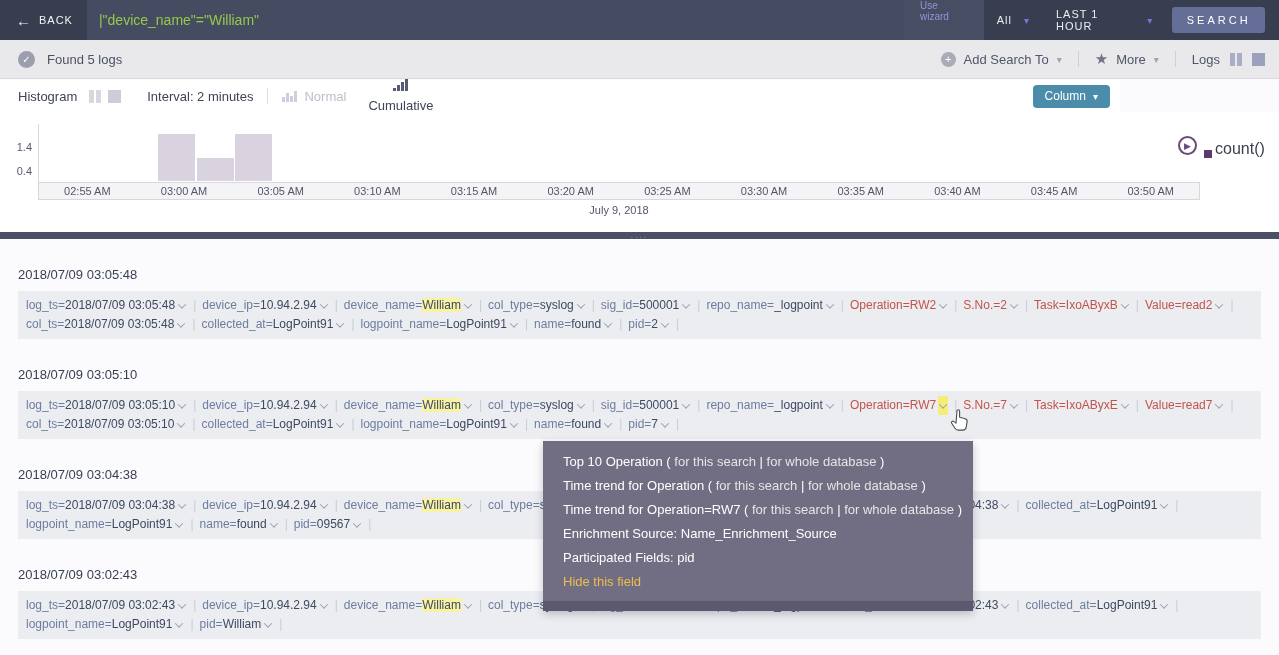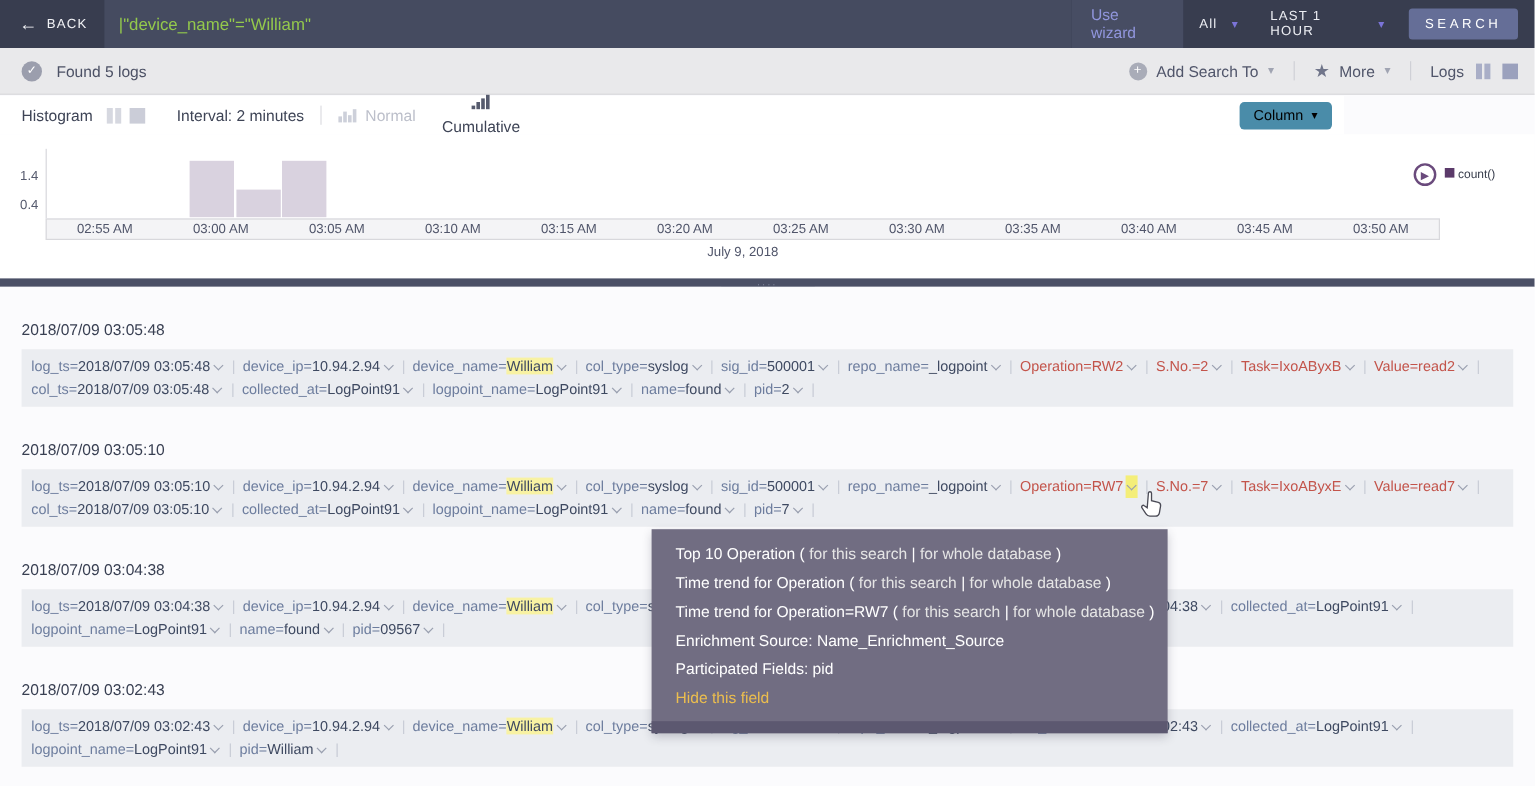--- a/index.html
+++ b/index.html
@@ -10,21 +10,21 @@
   }
   
   .topbar { position:absolute; left:0; top:0; width:1279px; height:40px;
     background:#383d4f; display:flex; align-items:center; }
   .back-btn { display:flex; align-items:center; gap:7px; color:#f2f3f6;
     font-size:11px; letter-spacing:1px; padding:0 14px 0 16px; cursor:pointer; height:40px; }
   .back-arrow { font-size:15px; line-height:1; }
   .query-box { height:40px; width:846px; background:#454b60; color:#94c94c;
     font-size:14px; display:flex; align-items:center; padding:0 12px; white-space:nowrap; }
   .wizard-box { height:40px; padding:0 16px; background:#474d63; color:#9196dd;
-    font-size:13px; display:flex; align-items:center; cursor:pointer; }
+    font-size:10px; display:flex; cursor:pointer; }
   .tb-dd { display:flex; align-items:center; gap:12px; color:#eceef3; font-size:11px;
     letter-spacing:1px; padding:0 13px; cursor:pointer; height:40px; }
   .tb-dd .chev { color:#7b74d8; font-size:10px; }
   .search-btn { width:96px; height:26px; background:#656e97; border-radius:3px;
     color:#fff; font-size:11px; letter-spacing:3px; display:flex; align-items:center;
     justify-content:center; margin:0 14px 0 6px; cursor:pointer; }
   
   .statusbar { position:absolute; left:0; top:40px; width:1279px; height:39px;
     background:#e9e9eb; border-bottom:1px solid #d9d9dd; display:flex; align-items:center; }
   .found { display:flex; align-items:center; gap:12px; padding-left:18px;
@@ -51,39 +51,39 @@
   .hb-icons .sq-icon { background:#cbcdd8; }
   .interval { margin-left:26px; }
   .hb-sep { width:1px; height:16px; background:#dcdde2; margin:0 14px; }
   .mode { display:flex; align-items:center; gap:7px; cursor:pointer; }
   .mini-chart { display:inline-flex; align-items:flex-end; gap:1px; }
   .mini-chart i { display:block; width:3px; }
   .mode.normal { color:#bcbfca; }
   .mode.normal .mini-chart i { background:#cdd0da; }
   .mode.cumulative { margin-left:22px; color:#3e4456;flex-direction:column; }
   .mode.cumulative .mini-chart i { background:#565b6e; }
-  .column-btn { margin-left:auto; margin-right:10px; background:#4a8ca9; color:#000000;
+  .column-btn { margin-left:auto; margin-right:10px; background:#4a8ca9; color:#ffffff;
     border-radius:4px; height:23px; padding:0 12px; font-size:12px; display:flex;
     align-items:center; gap:7px; cursor:pointer; }
   .column-btn .chev { font-size:10px; }
   
   .chart { position:absolute; left:0; top:112px; width:1279px; height:120px; background:#fff; }
   .y-label { position:absolute; width:26px; text-align:right; font-size:11px; color:#565b6e; }
   .y-axis-line { position:absolute; left:38px; top:12px; height:58px; border-left:1px solid #d8d8dc; }
   .bar { position:absolute; background:#d9d2df; }
   .x-strip { position:absolute; left:38px; top:70px; width:1162px; height:18px;
     background:#f4f4f6; border:1px solid #d8d8dc; display:flex; }
   .x-tick { flex:1; text-align:center; font-size:11px; color:#50556a; line-height:16px; }
   .x-date { position:absolute; left:38px; top:92px; width:1162px; text-align:center;
     font-size:11px; color:#50556a; }
   .play-btn { position:absolute; left:1178px; top:24px; width:19px; height:19px;
     border:2px solid #6a4a7c; border-radius:50%; color:#6a4a7c; font-size:9px;
     display:flex; align-items:center; justify-content:center; cursor:pointer; }
-  .legend { position:absolute; left:1204px; top:28px; display:flex; align-items:flex-start;
-    gap:3px; font-size:10px; color:#3a3f4e; }
+  .legend { position:absolute; left:1204px; top:28px; display:flex; align-items:flex-end;
+    gap:3px; font-size:16px; color:#3a3f4e; }
   .legend-sq { width:8px; height:8px; background:#5b3a6a; display:inline-block; }
   
   .divider { position:absolute; left:0; top:232px; width:1279px; height:7px; background:#4b5066; }
   .collapse-tab { position:absolute; left:50%; top:239px; transform:translateX(-50%);
     width:78px; height:18px; background:#4b5066; border-radius:0 0 9px 9px;
     display:flex; flex-direction:column; align-items:center; cursor:pointer; }
   .tab-dots { color:#9298ad; font-size:7px; letter-spacing:2px; line-height:4px; margin-top:-3px; }
   
   .logs { position:absolute; left:0; top:239px; width:1279px; height:416px; background:#fbfbfd; }
   .log-entry { margin:28px 18px 0 18px; }

